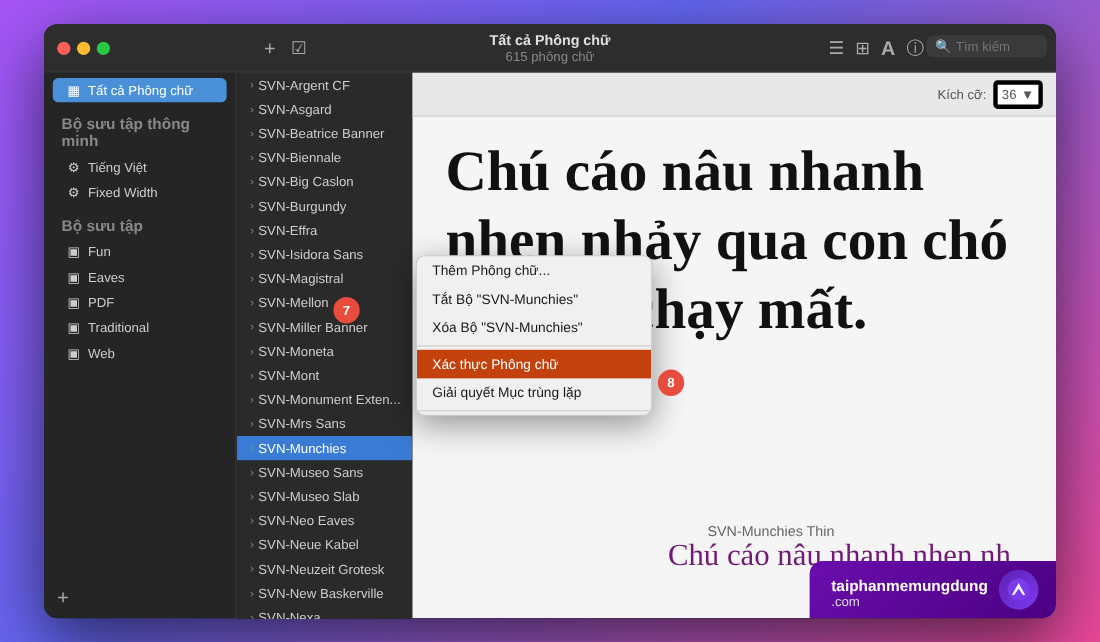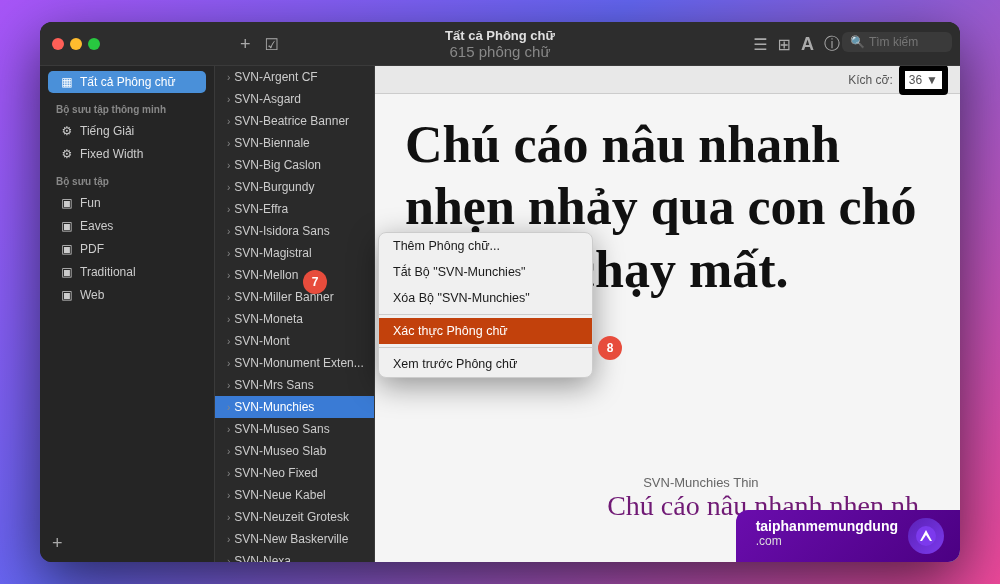--- a/index.html
+++ b/index.html
@@ -102,21 +102,21 @@
     .sidebar {
       width: 175px;
       background: #252525;
       border-right: 1px solid #3a3a3a;
       overflow-y: auto;
       flex-shrink: 0;
     }
     .sidebar::-webkit-scrollbar { width: 0; }
     .sidebar-section-label {
       color: #888;
-      font-size: 10px;
+      font-size: 14px;
       font-weight: 600;
       padding: 10px 12px 4px;
       text-transform: none;
       letter-spacing: 0;
     }
     .sidebar-item {
       display: flex;
       align-items: center;
       gap: 6px;
       padding: 4px 12px;
@@ -163,36 +163,36 @@
       font-size: 10px;
     }
     
     .preview-area {
       flex: 1;
       background: #f5f5f5;
       overflow: hidden;
       position: relative;
     }
     .preview-toolbar {
-      height: 28px;
+      height: 40px;
       background: #e8e8e8;
       border-bottom: 1px solid #ccc;
       display: flex;
       align-items: center;
       justify-content: flex-end;
       padding: 0 12px;
       gap: 6px;
     }
     .preview-toolbar span {
       color: #555;
       font-size: 12px;
     }
     .size-select {
       background: #fff;
-      border: 6px solid #000000;
+      border: 4px solid #000000;
       border-radius: 4px;
       padding: 2px 4px;
       font-size: 12px;
       color: #333;
       display: flex;
       gap: 4px;
     }
     .preview-text {
       padding: 20px 30px;
       color: #1a1a1a;
@@ -272,21 +272,21 @@
     
     .watermark {
       position: absolute;
       bottom: 0;
       right: 0;
       background: linear-gradient(135deg, #6a0dad, #4b0082);
       color: white;
       border-radius: 12px 0 0 0;
       padding: 8px 16px 8px 20px;
       display: flex;
-      align-items: flex-start;
+      align-items: flex-end;
       gap: 10px;
       z-index: 300;
     }
     .watermark-text {
       display: flex;
       flex-direction: column;
     }
     .watermark-name {
       font-size: 14px;
       font-weight: bold;
@@ -313,21 +313,21 @@
 <div class="window">
 
   <div class="titlebar">
     <div class="traffic-lights">
       <div class="traffic-light tl-close"></div>
       <div class="traffic-light tl-min"></div>
       <div class="traffic-light tl-max"></div>
     </div>
     <div style="position:absolute;left:50%;transform:translateX(-50%);text-align:center;">
       <div class="title-main" style="color:#e0e0e0;font-size:13px;font-weight:600;">Tất cả Phông chữ</div>
-      <div class="title-sub" style="color:#888;font-size:15px;">615 phông chữ</div>
+      <div class="title-sub" style="color:#888;font-size:12px;">615 phông chữ</div>
     </div>
     <div class="toolbar-left-icons">
       <span style="color:#aaa;font-size:18px;cursor:pointer;">+</span>
       <span style="color:#aaa;font-size:16px;cursor:pointer;">☑</span>
     </div>
     <div class="toolbar-icons">
       <span class="toolbar-icon">☰</span>
       <span class="toolbar-icon">⊞</span>
       <span class="toolbar-icon" style="font-size:18px;font-weight:bold;">A</span>
       <span class="toolbar-icon">ⓘ</span>
@@ -342,21 +342,21 @@
 
     <div class="sidebar">
       <div style="padding: 4px;">
         <div class="sidebar-item active">
           <span class="item-icon">▦</span>
           <span>Tất cả Phông chữ</span>
         </div>
         <div class="sidebar-section-label">Bộ sưu tập thông minh</div>
         <div class="sidebar-item">
           <span class="item-icon">⚙</span>
-          <span>Tiếng Giải</span>
+          <span>Tiếng Việt</span>
         </div>
         <div class="sidebar-item">
           <span class="item-icon">⚙</span>
           <span>Fixed Width</span>
         </div>
         <div class="sidebar-section-label">Bộ sưu tập</div>
         <div class="sidebar-item">
           <span class="item-icon">▣</span>
           <span>Fun</span>
         </div>
@@ -449,21 +449,21 @@
           <div class="font-item">
             <span class="chevron">›</span>
             <span>SVN-Museo Sans</span>
           </div>
           <div class="font-item">
             <span class="chevron">›</span>
             <span>SVN-Museo Slab</span>
           </div>
           <div class="font-item">
             <span class="chevron">›</span>
-            <span>SVN-Neo Fixed</span>
+            <span>SVN-Neo Eaves</span>
           </div>
           <div class="font-item">
             <span class="chevron">›</span>
             <span>SVN-Neue Kabel</span>
           </div>
           <div class="font-item">
             <span class="chevron">›</span>
             <span>SVN-Neuzeit Grotesk</span>
           </div>
           <div class="font-item">
@@ -494,22 +494,22 @@
       </div>
     </div>
   </div>
 
   <div class="context-menu" id="context-menu-container">
       <div class="context-menu-item">Thêm Phông chữ...</div>
       <div class="context-menu-item">Tắt Bộ "SVN-Munchies"</div>
       <div class="context-menu-item">Xóa Bộ "SVN-Munchies"</div>
       <div class="context-menu-divider"></div>
       <div class="context-menu-item highlighted">Xác thực Phông chữ</div>
+      <div class="context-menu-item">Giải quyết Mục trùng lặp</div>
       <div class="context-menu-divider"></div>
-      <div class="context-menu-item">Xem trước Phông chữ</div>
     </div>
 
   <div class="badge badge-7">7</div>
 
   <div class="badge badge-8">8</div>
 
   <div class="watermark">
     <div class="watermark-text">
       <span class="watermark-name">taiphanmemungdung</span>
       <span class="watermark-domain">.com</span>

